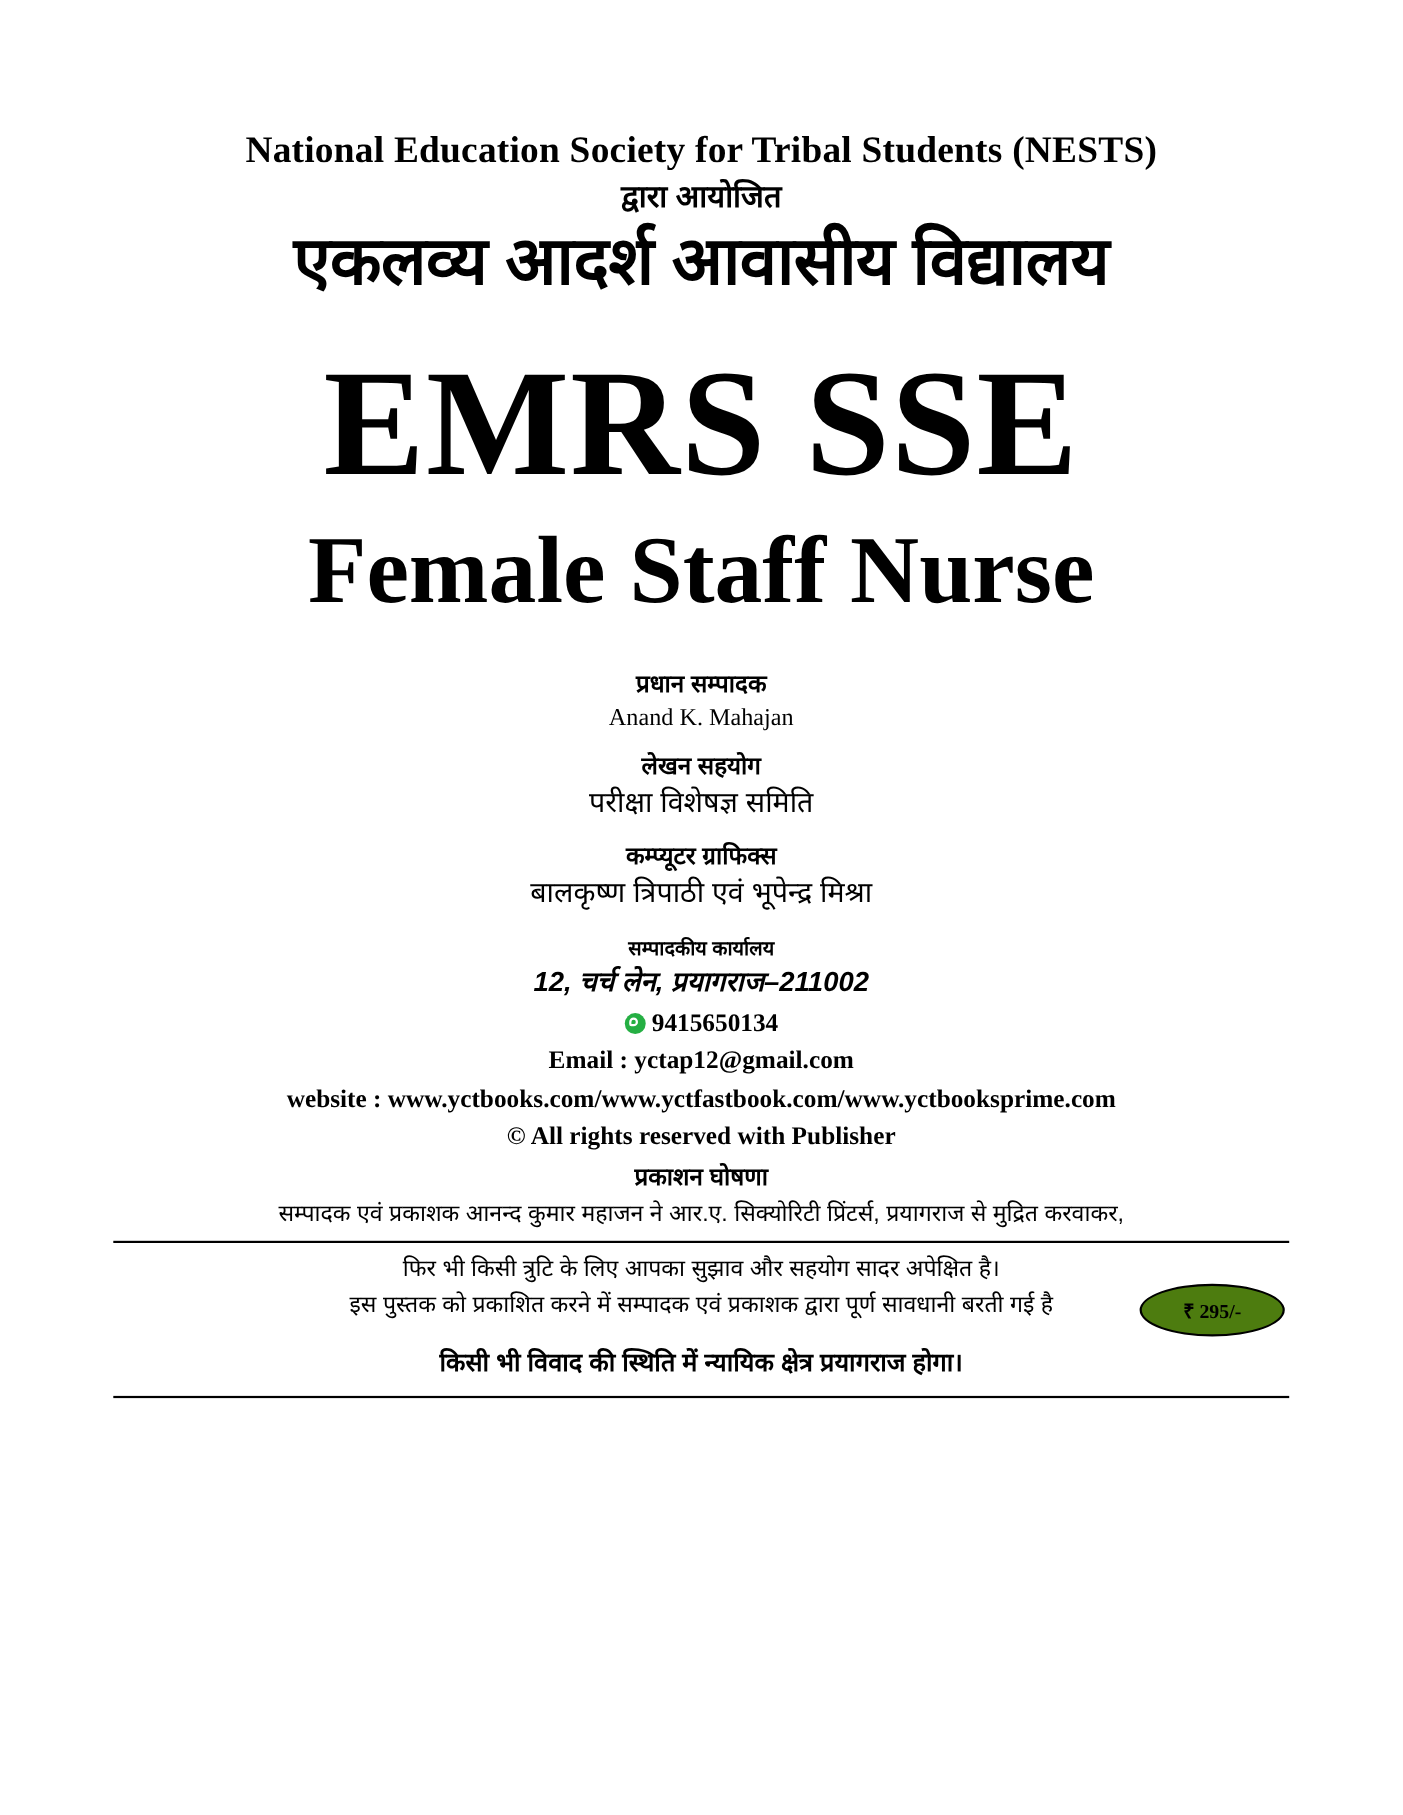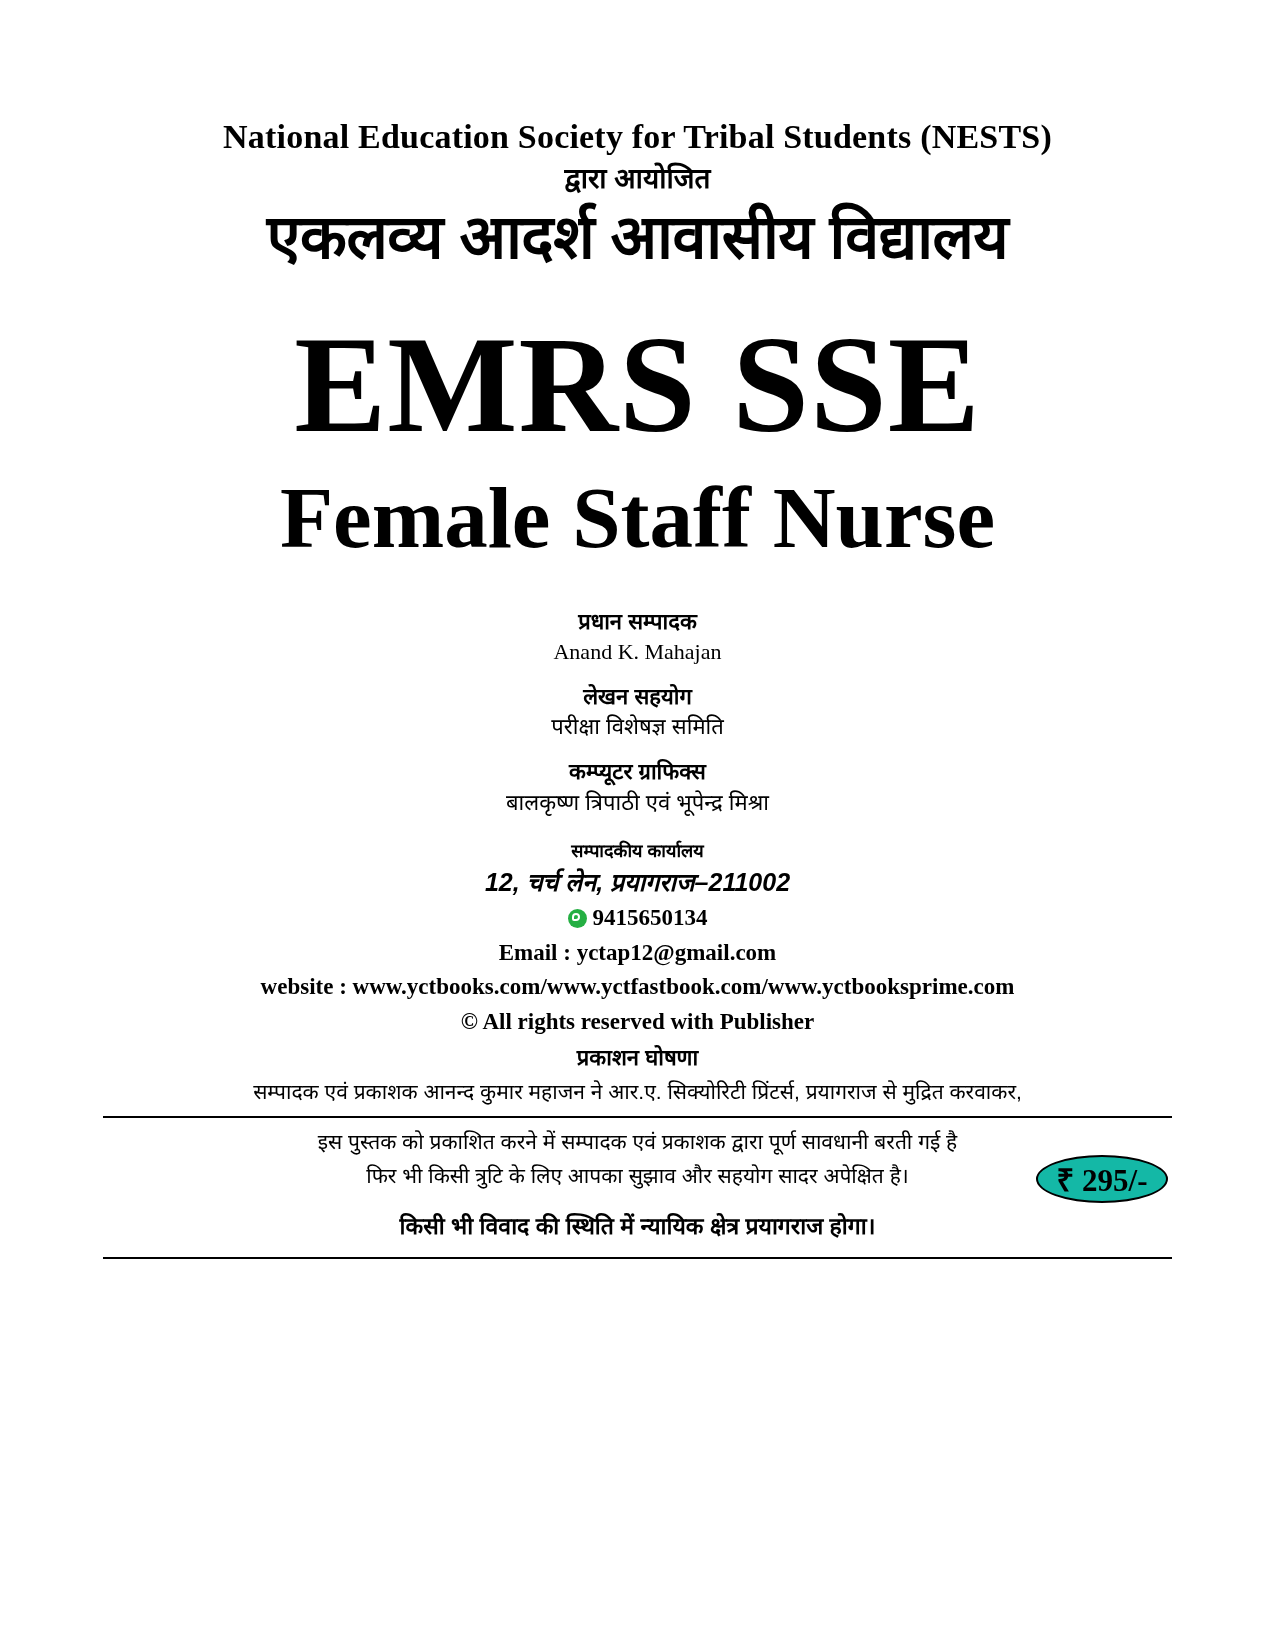--- a/index.html
+++ b/index.html
@@ -87,21 +87,21 @@
     font-size: 22px;
     line-height: 1.35;
   }
   .cred-name-en {
     font-family: "Liberation Serif", serif;
     font-size: 22px;
     line-height: 1.4;
   }
   .cred-name {
     font-family: "Liberation Sans", sans-serif;
-    font-size: 22px;
+    font-size: 26px;
     line-height: 1.45;
   }
   .gap-sm { height: 14px; }
 
   .office-block {
     margin-top: 20px;
   }
   .office-head {
     font-family: "Liberation Sans", sans-serif;
     font-weight: bold;
@@ -194,25 +194,25 @@
   .price-badge {
     position: absolute;
     right: 22px;
     top: 30px;
     width: 128px;
     height: 44px;
     border: 2.5px solid #000;
     border-radius: 50%;
     font-family: "Liberation Serif", serif;
     font-weight: bold;
-    font-size: 31px;
+    font-size: 18px;
     display: flex;
     align-items: center;
     justify-content: center;
-    background: #14b8a6;
+    background: #4d7c0f;
   }
   .final-line {
     font-family: "Liberation Sans", sans-serif;
     font-weight: bold;
     font-size: 23px;
     line-height: 1.6;
     margin-top: 16px;
   }
   .bottom-rule {
     border: 0;
@@ -261,22 +261,22 @@
   </div>
 
   <div class="center">
     <div class="decl-head">प्रकाशन घोषणा</div>
     <div class="decl-body">सम्पादक एवं प्रकाशक आनन्द कुमार महाजन ने आर.ए. सिक्योरिटी प्रिंटर्स, प्रयागराज से मुद्रित करवाकर,</div>
   </div>
 
   <hr class="rule">
 
   <div class="note-block center">
+    <div class="note-line">फिर भी किसी त्रुटि के लिए आपका सुझाव और सहयोग सादर अपेक्षित है।</div>
     <div class="note-line">इस पुस्तक को प्रकाशित करने में सम्पादक एवं प्रकाशक द्वारा पूर्ण सावधानी बरती गई है</div>
-    <div class="note-line">फिर भी किसी त्रुटि के लिए आपका सुझाव और सहयोग सादर अपेक्षित है।</div>
     <div class="price-badge">₹ 295/-</div>
   </div>
 
   <div class="final-line center">किसी भी विवाद की स्थिति में न्यायिक क्षेत्र प्रयागराज होगा।</div>
 
   <hr class="bottom-rule">
 
 </div>
 
 </body></html>

